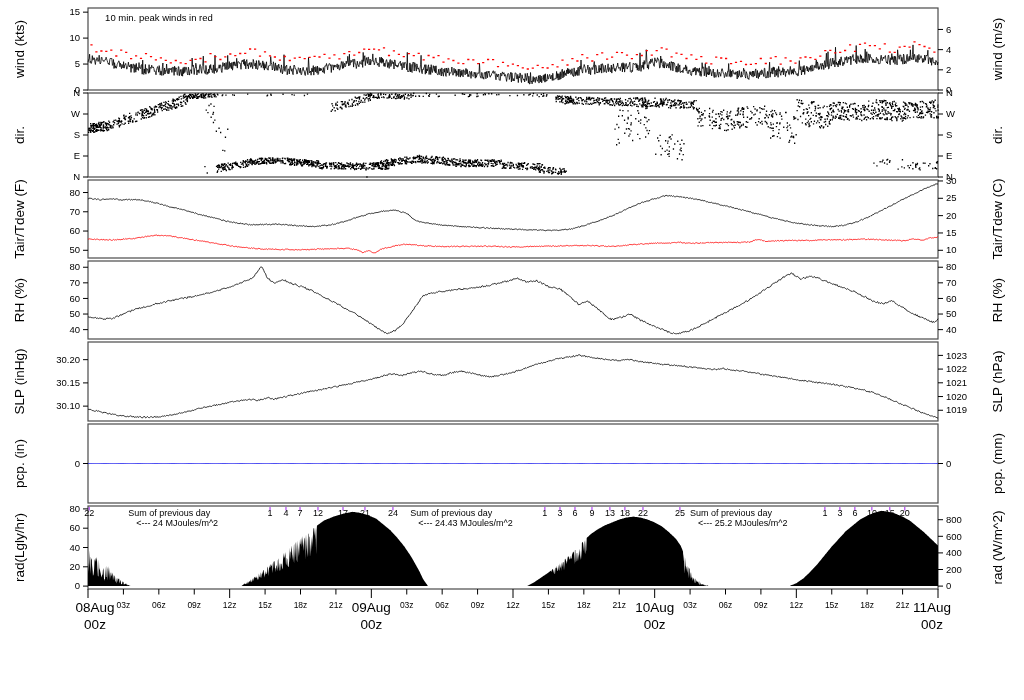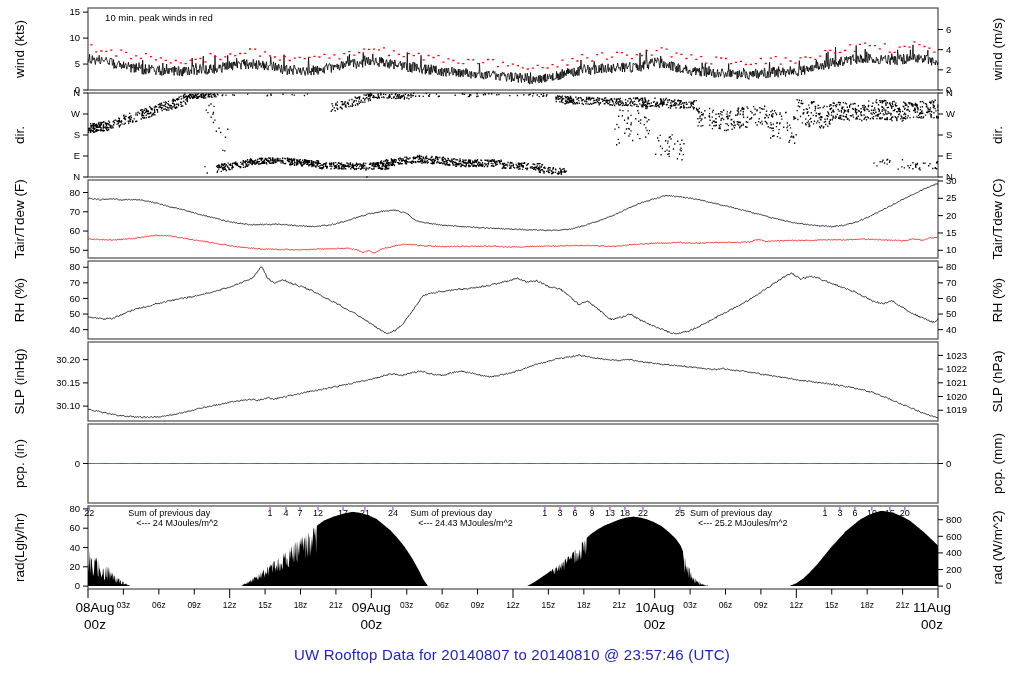--- a/index.html
+++ b/index.html
@@ -273,14 +273,13 @@
         <text x="95" y="612" text-anchor="middle" font-size="13.5" fill="#ff0000">08Aug</text>
         <text x="95" y="629" text-anchor="middle" font-size="13.5" fill="#ff0000">00z</text>
         <text x="371.3333333333333" y="612" text-anchor="middle" font-size="13.5" fill="#ff0000">09Aug</text>
         <text x="371.3333333333333" y="629" text-anchor="middle" font-size="13.5" fill="#ff0000">00z</text>
         <text x="654.6666666666666" y="612" text-anchor="middle" font-size="13.5" fill="#ff0000">10Aug</text>
         <text x="654.6666666666666" y="629" text-anchor="middle" font-size="13.5" fill="#ff0000">00z</text>
         <text x="932" y="612" text-anchor="middle" font-size="13.5" fill="#ff0000">11Aug</text>
         <text x="932" y="629" text-anchor="middle" font-size="13.5" fill="#ff0000">00z</text>
       </g>
     </svg>
-  <div class="title">UW Rooftop Data for 20140807  to  20140810 @ 23:57:46  (UTC)</div>
 </div>
 
 </body></html>

